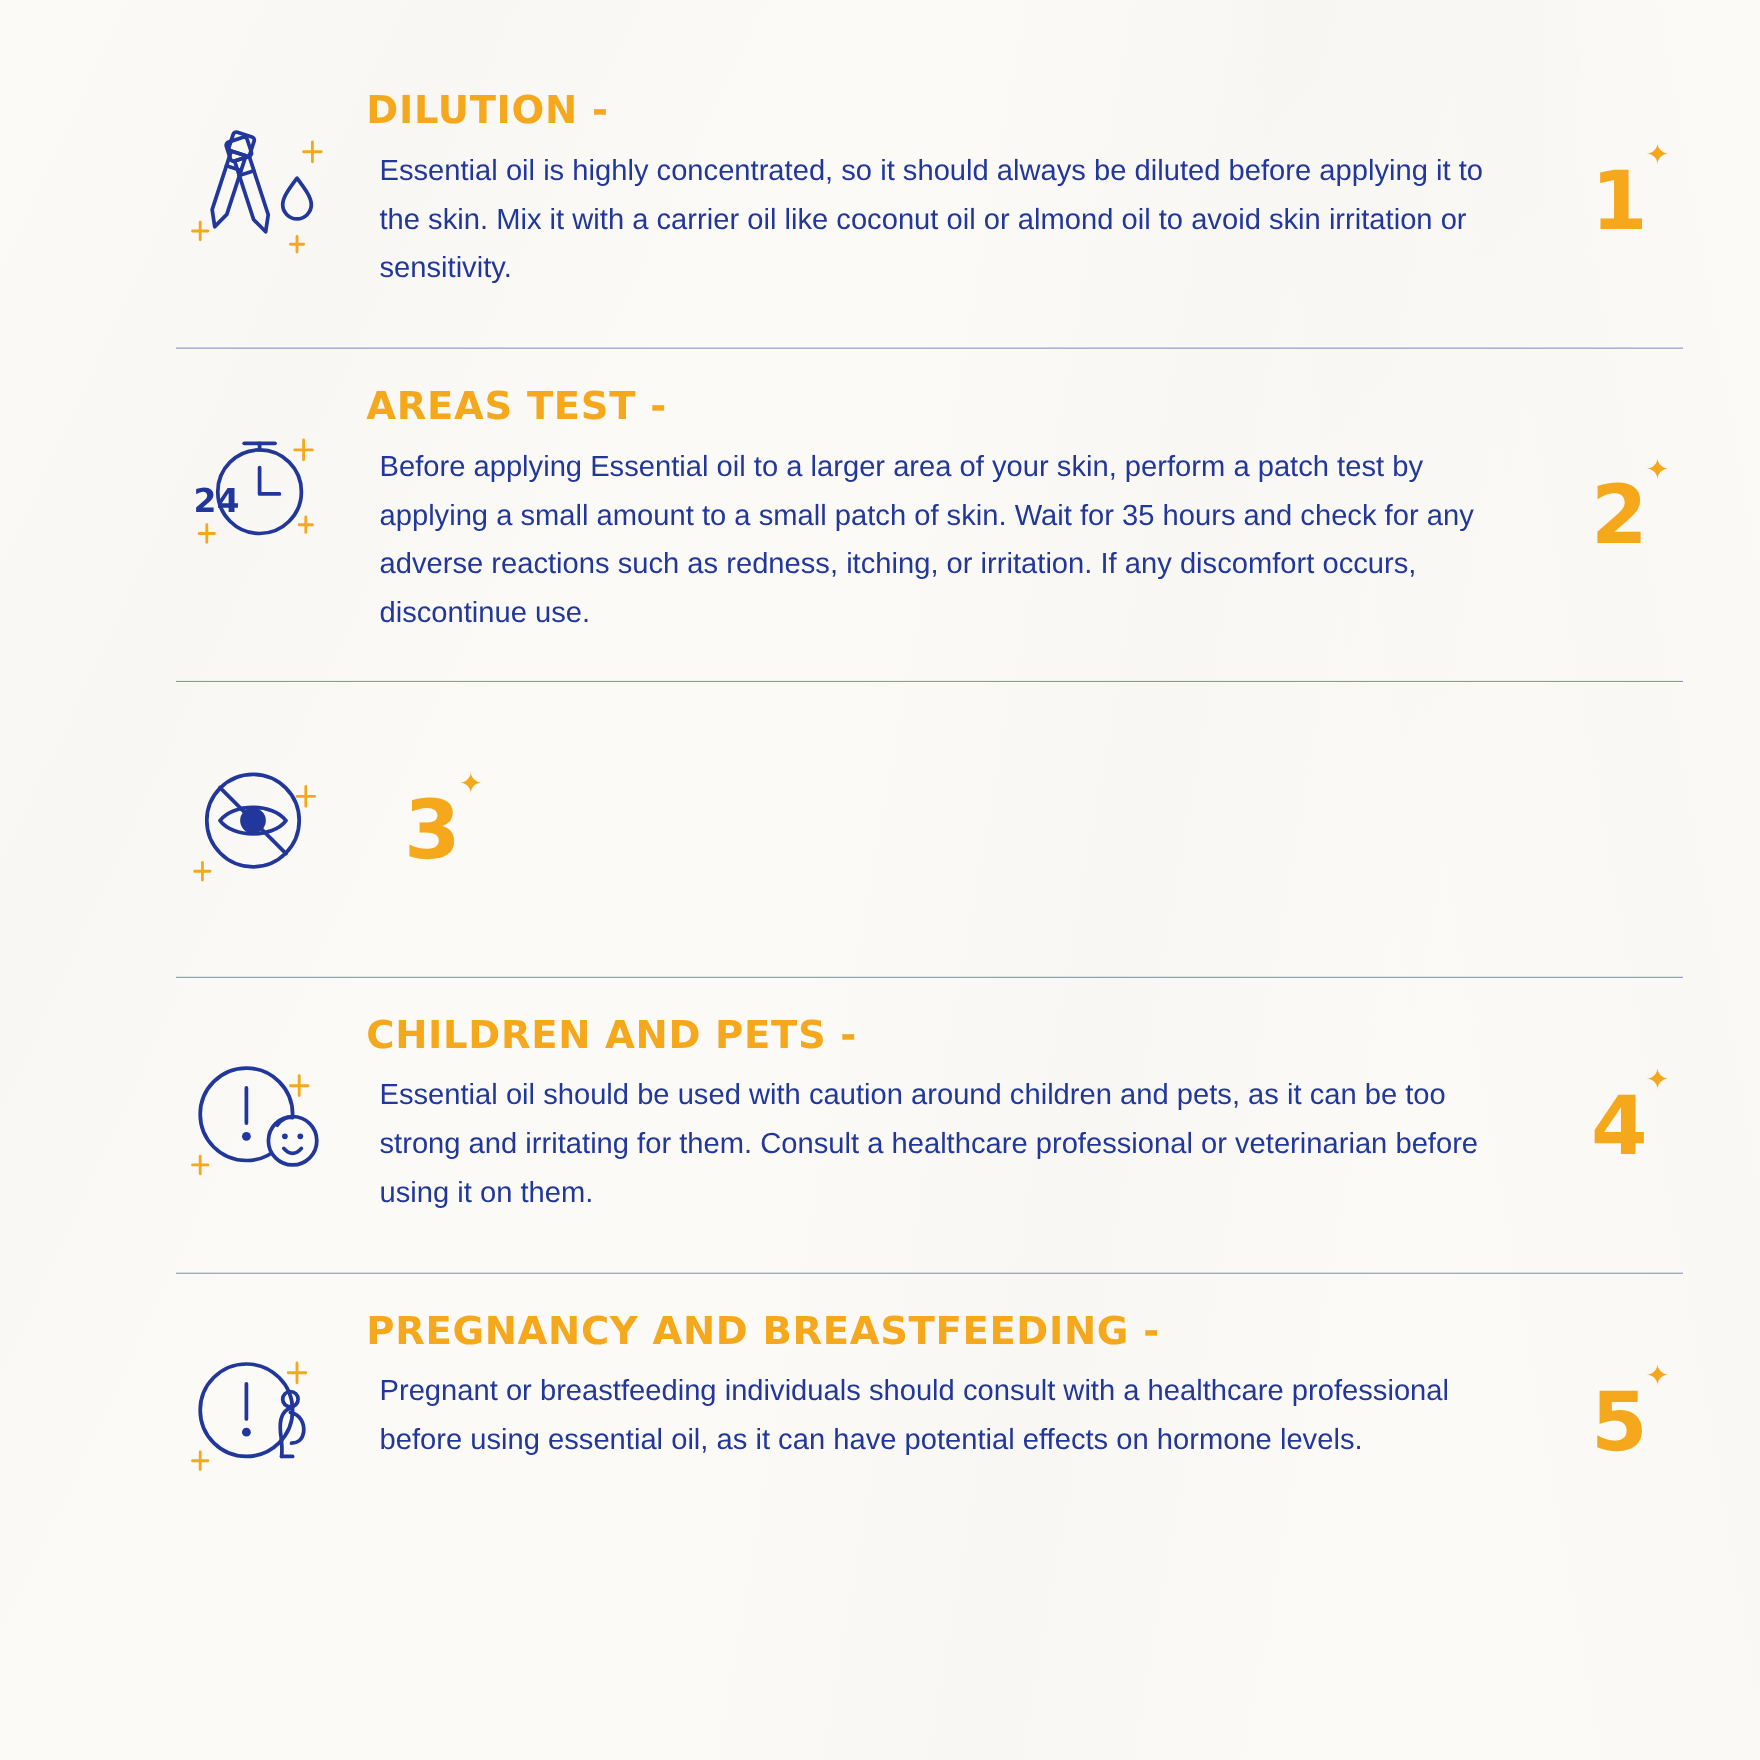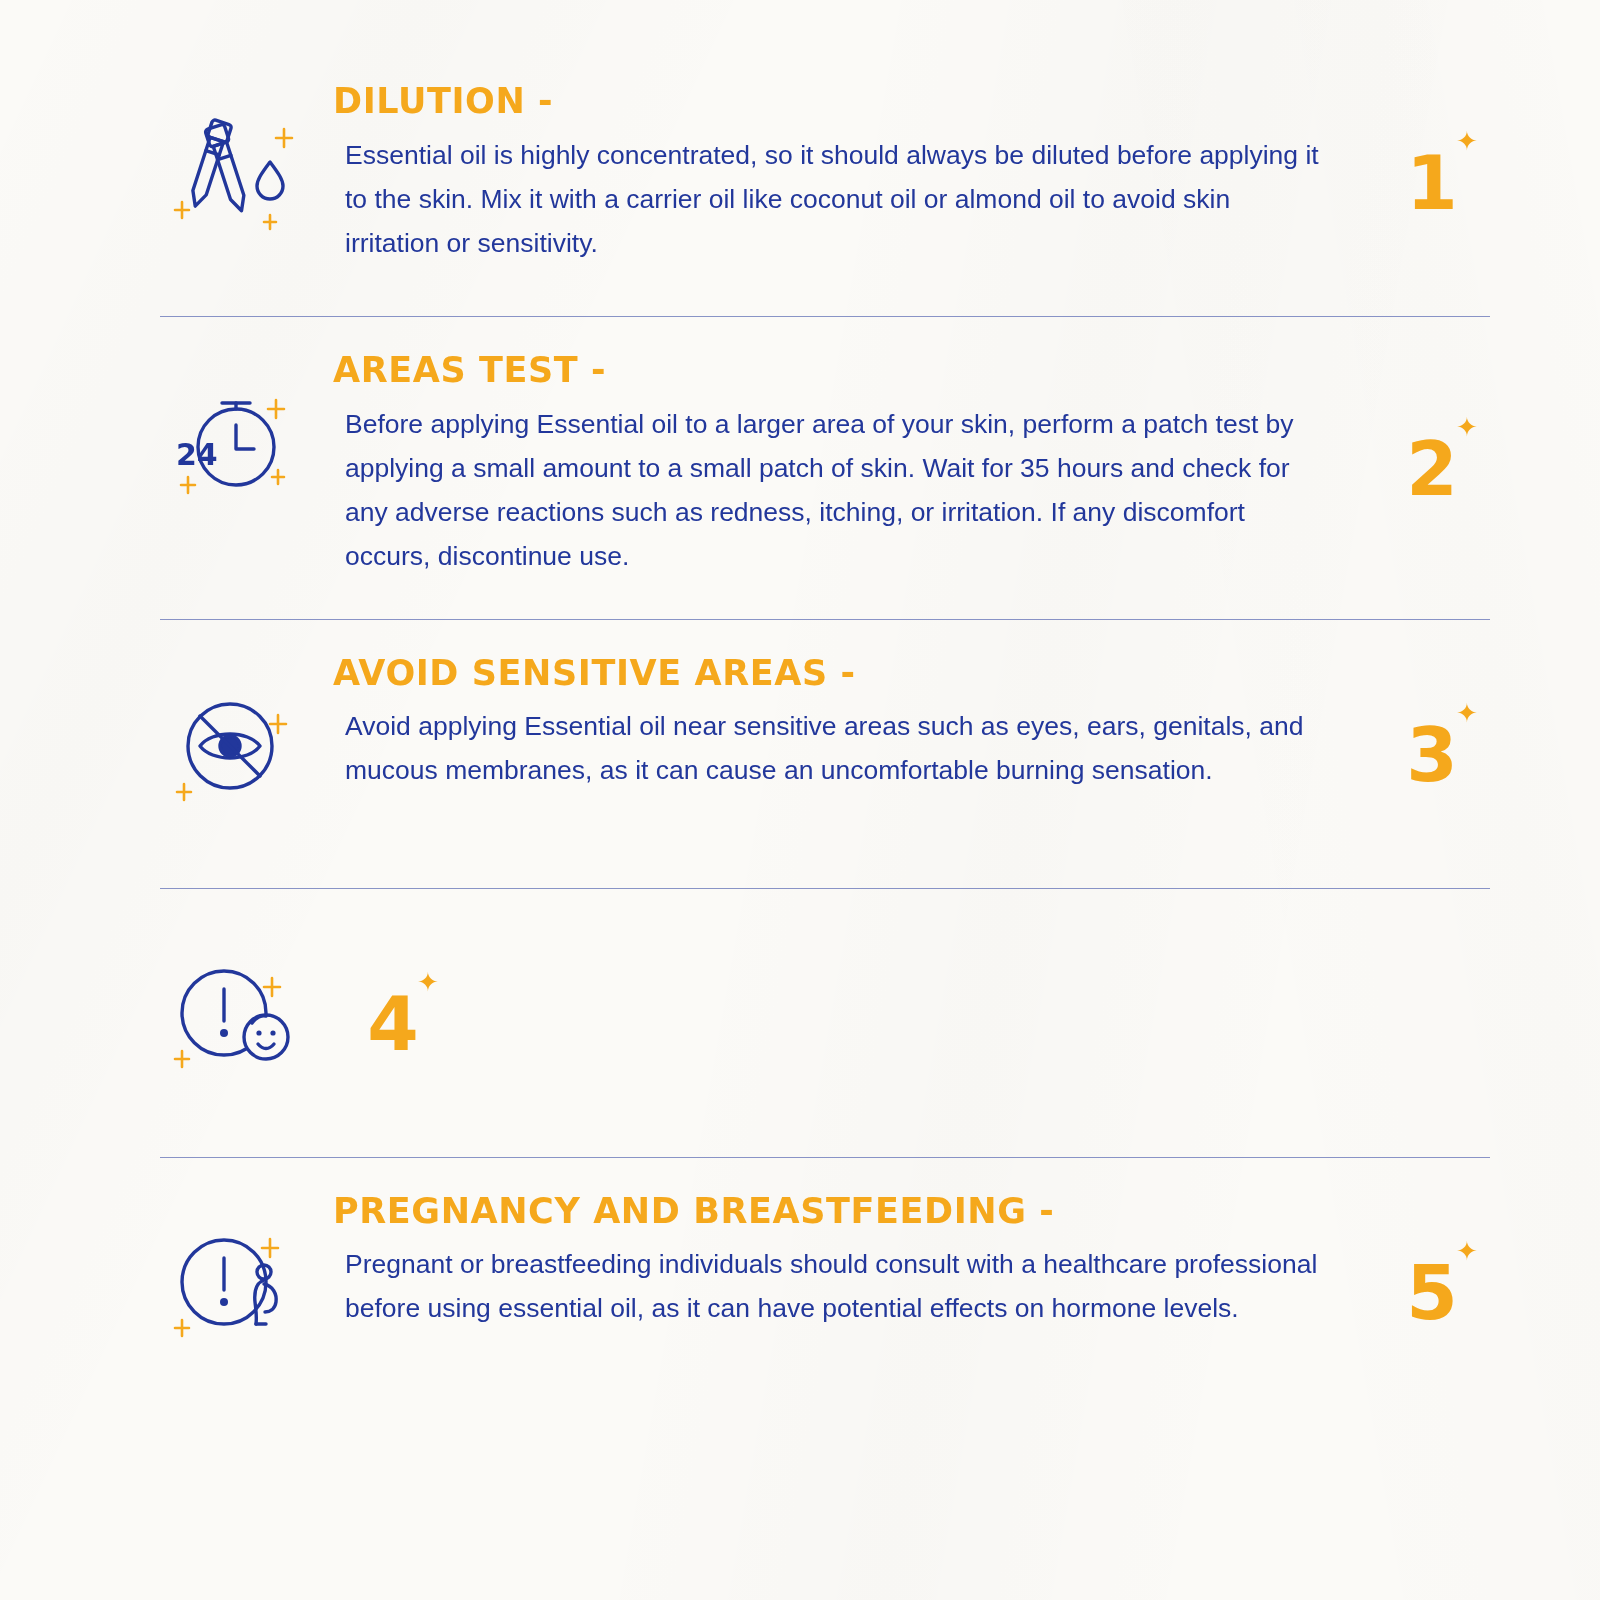--- a/index.html
+++ b/index.html
@@ -26,21 +26,21 @@
     position: absolute;
     inset: 0;
     pointer-events: none;
     background:
       linear-gradient(115deg, rgba(255,255,255,0) 0%, rgba(0,0,0,0.012) 18%, rgba(255,255,255,0) 34%),
       linear-gradient(100deg, rgba(255,255,255,0) 45%, rgba(0,0,0,0.010) 62%, rgba(255,255,255,0) 80%),
       linear-gradient(80deg, rgba(255,255,255,0) 70%, rgba(0,0,0,0.008) 88%, rgba(255,255,255,0) 100%);
   }
   .list {
     position: relative;
-    padding: 78px 108px 60px 158px;
+    padding: 78px 68px 60px 158px;
     box-sizing: border-box;
   }
   .tip {
     display: flex;
     align-items: flex-start;
     position: relative;
     padding: 0 0 0 0;
     min-height: 210px;
   }
 
@@ -198,24 +198,20 @@
             <path d="M42 70 c12 -16 48 -16 60 0 c-12 16 -48 16 -60 0 z"></path>
             <circle cx="72" cy="70" r="10" fill="#22379b"></circle>
             <line x1="42" y1="40" x2="102" y2="100"></line>
             <g stroke="#f5a81c" stroke-width="2.6">
               <path d="M120 48 l0 -9 M120 48 l0 9 M120 48 l-8 0 M120 48 l8 0"></path>
               <path d="M26 116 l0 -8 M26 116 l0 8 M26 116 l-7 0 M26 116 l7 0"></path>
             </g>
           </svg>
         </div>
       </div>
-      <div class="text-col">
-        <h2 class="tip-title">AVOID SENSITIVE AREAS -</h2>
-        <p class="tip-body">Avoid applying Essential oil near sensitive areas such as eyes, ears, genitals, and mucous membranes, as it can cause an uncomfortable burning sensation.</p>
-      </div>
       <div class="num-col">
         <div class="num">
           <span>3</span>
           <span class="spark">✦</span>
         </div>
       </div>
     </div>
 
     <div class="divider"></div>
 
@@ -231,20 +227,24 @@
             <circle cx="115" cy="88" r="2.6" fill="#22379b" stroke="none"></circle>
             <path d="M100 99 c5 6 11 6 16 0"></path>
             <path d="M94 78 c4 -6 10 -8 14 -7"></path>
             <g stroke="#f5a81c" stroke-width="2.6">
               <path d="M114 42 l0 -9 M114 42 l0 9 M114 42 l-8 0 M114 42 l8 0"></path>
               <path d="M24 114 l0 -8 M24 114 l0 8 M24 114 l-7 0 M24 114 l7 0"></path>
             </g>
           </svg>
         </div>
       </div>
+      <div class="text-col">
+        <h2 class="tip-title">CHILDREN AND PETS -</h2>
+        <p class="tip-body">Essential oil should be used with caution around children and pets, as it can be too strong and irritating for them. Consult a healthcare professional or veterinarian before using it on them.</p>
+      </div>
       <div class="num-col">
         <div class="num">
           <span>4</span>
           <span class="spark">✦</span>
         </div>
       </div>
     </div>
 
     <div class="divider"></div>
 

